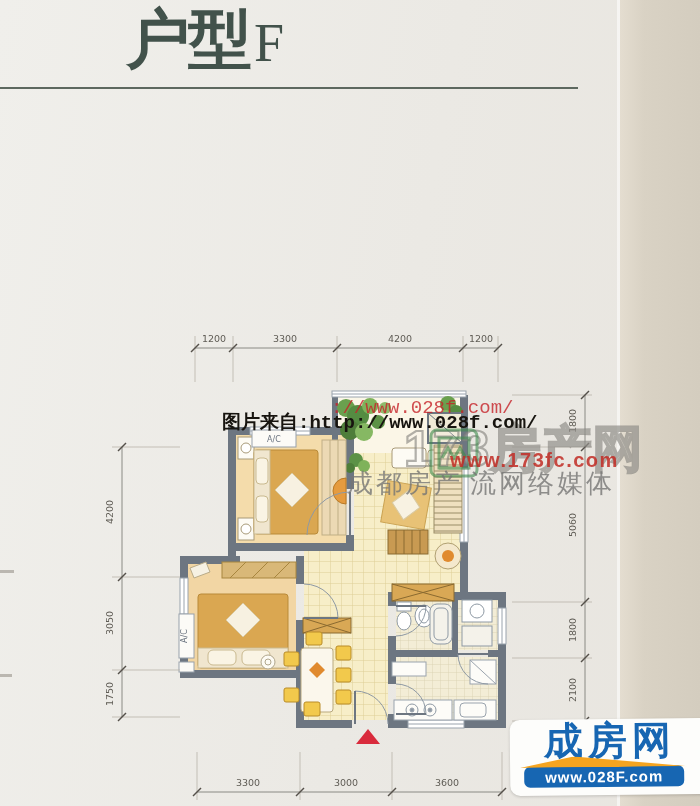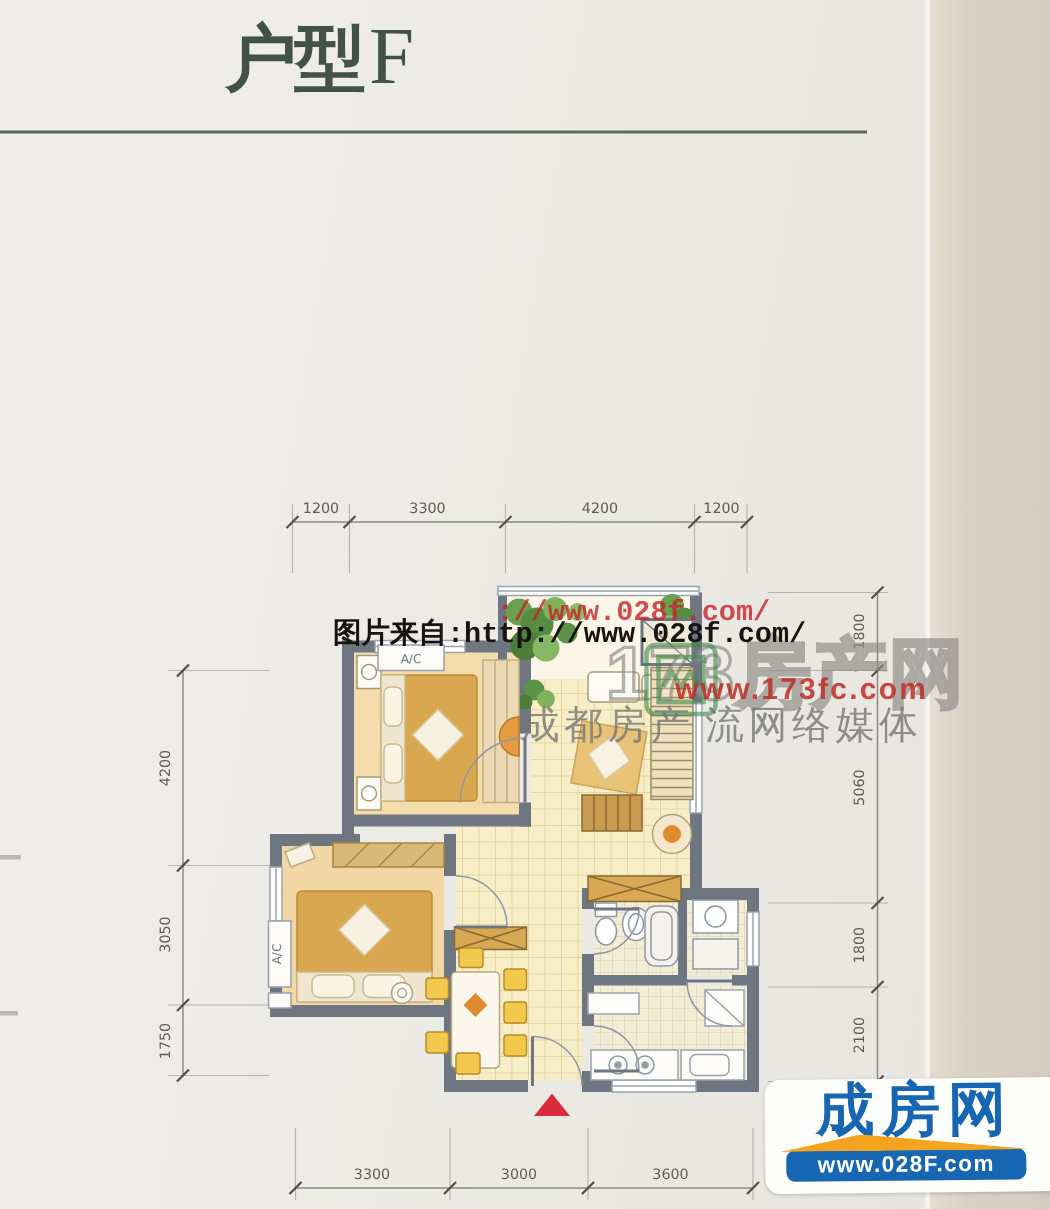--- a/index.html
+++ b/index.html
@@ -9,32 +9,32 @@
     font-family:"Liberation Sans","DejaVu Sans",sans-serif;
   }
   
   .edge-band{position:absolute;top:0;right:0;width:80px;height:806px;
     background:linear-gradient(to right,#e4ddd0 0%,#d9d2c4 30%,#d4cdbf 100%);}
   .edge-seam{position:absolute;top:0;left:617px;width:3px;height:806px;background:rgba(255,255,255,.55);}
   .scan-dash{position:absolute;left:0;height:3px;background:#98938a;opacity:.6;}
 
   
   .title-row{position:absolute;left:126px;top:0px;display:flex;align-items:baseline;color:#42524b;}
-  .title-cjk{font-family:"Liberation Serif","DejaVu Serif",serif;font-weight:bold;font-size:48px;letter-spacing:-2px;line-height:80px;margin-left:24px;}
+  .title-cjk{font-family:"Liberation Serif","DejaVu Serif",serif;font-weight:bold;font-size:64px;letter-spacing:-2px;line-height:80px;}
   .title-letter{font-family:"Liberation Serif","DejaVu Serif",serif;font-weight:500;font-size:54px;margin-left:4px;}
   .subtitle{position:absolute;left:296px;top:10px;color:#4a5a52;font-family:"Liberation Serif","DejaVu Serif",serif;font-weight:600;}
   .subtitle .line1{font-size:27px;letter-spacing:3px;}
   .subtitle .line2{font-size:27px;letter-spacing:1px;margin-top:5px;}
   .subtitle .area-num{font-family:"Liberation Serif",serif;font-size:30px;letter-spacing:1px;}
   .subtitle .area-unit{font-size:19px;}
   .title-rule{position:absolute;left:0;top:87px;width:578px;height:2px;background:#5d685f;}
 
   
   .wm{position:absolute;white-space:nowrap;pointer-events:none;}
-  .wm-red-url{left:331px;top:397px;font-family:"Liberation Mono","DejaVu Sans Mono",monospace;font-weight:bold;font-size:19px;color:rgba(198,34,40,.8);}
+  .wm-red-url{left:331px;top:397px;font-family:"Liberation Mono","DejaVu Sans Mono",monospace;font-weight:normal;font-size:19px;color:rgba(198,34,40,.8);}
   .wm-black-url{left:222px;top:409px;font-family:"Liberation Mono","DejaVu Sans Mono",monospace;font-weight:bold;font-size:19px;color:#17140f;}
   .wm-portal{left:404px;top:416px;font-size:50px;font-weight:bold;letter-spacing:1px;
     color:rgba(246,244,238,.25);-webkit-text-stroke:2.2px rgba(128,126,122,.6);}
   .wm-portal-url{left:417px;top:449px;font-size:20px;font-weight:bold;letter-spacing:1.5px;color:rgba(193,44,36,.85);margin-left:33px;}
   .wm-tagline{top:466px;font-size:26px;letter-spacing:3px;color:rgba(118,118,116,.8);}
   .wm-tag-left{left:347px;}
   .wm-tag-right{left:470px;}
   .wm-emblem{position:absolute;left:428px;top:424px;opacity:.6;}
 
   

